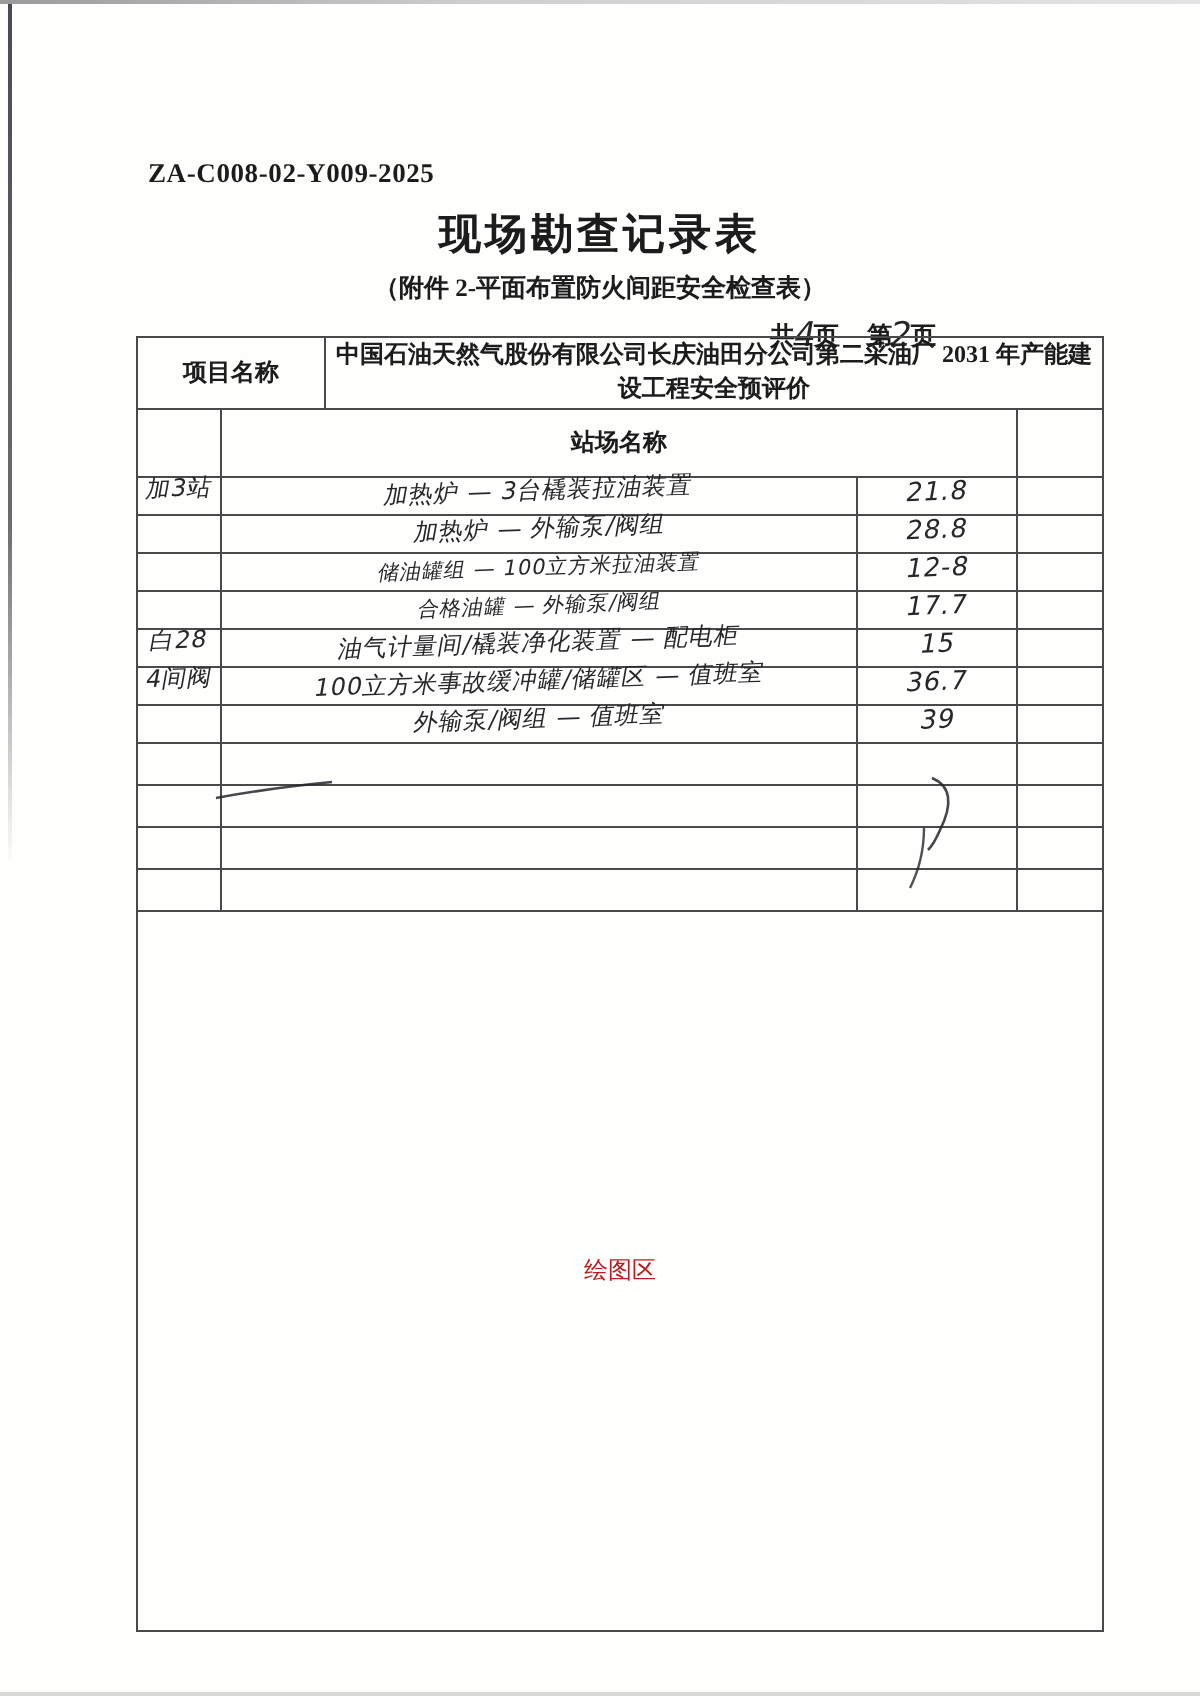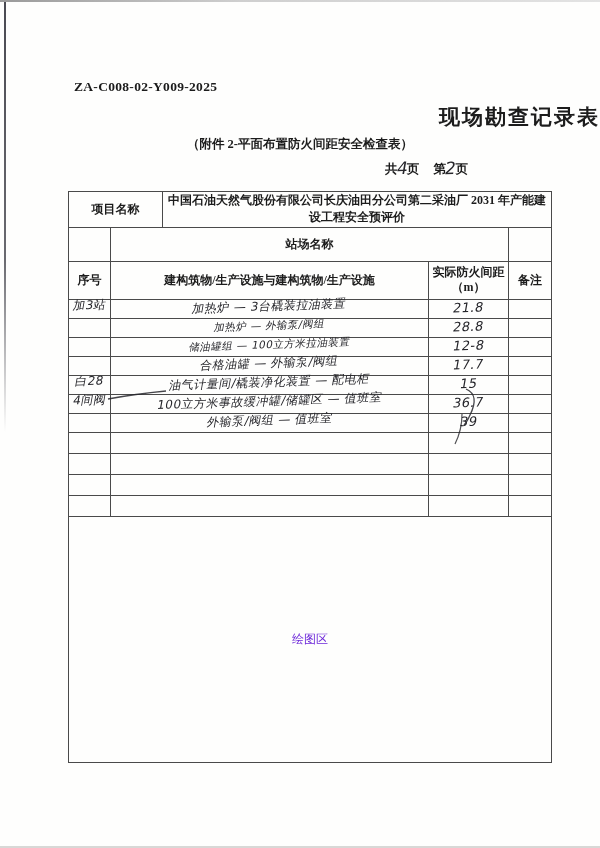--- a/index.html
+++ b/index.html
@@ -10,47 +10,47 @@
     overflow:hidden;
     font-family:"Liberation Serif", serif;
     color:#1c1c1c;
   }
   
   .edge-top{position:absolute;left:0;top:0;width:600px;height:2px;background:linear-gradient(90deg,#9a9a9a,#cfcfcf 40%,#e3e3e3);}
   .edge-left{position:absolute;left:4px;top:2px;width:2px;height:430px;background:linear-gradient(180deg,#4a4a52,#6a6a70 60%,rgba(150,150,150,0));}
   .edge-bottom{position:absolute;left:0;bottom:0;width:600px;height:2px;background:#d8d8d6;}
 
   .doc-number{position:absolute;left:74px;top:79px;font-size:13.5px;font-weight:bold;letter-spacing:.3px;}
-  .title{position:absolute;left:0;top:103px;width:600px;text-align:right;font-size:21px;font-weight:bold;letter-spacing:2px;}
+  .title{position:absolute;left:0;top:103px;width:600px;text-align:center;font-size:21px;font-weight:bold;letter-spacing:2px;}
   .subtitle{position:absolute;left:0;top:136px;width:600px;text-align:center;font-size:12.5px;font-weight:bold;}
   .pagecount{position:absolute;left:385px;top:157px;width:130px;font-size:12.5px;font-weight:bold;white-space:nowrap;}
   .pagecount .hw{font-size:17px;font-weight:normal;margin:0 -1px;position:relative;top:1px;}
 
   table.form{
-    position:absolute;left:68px;top:191px;
-    width:483px;height:572px;
+    position:absolute;left:68px;top:168px;
+    width:483px;height:648px;
     border-collapse:collapse;table-layout:fixed;
   }
   table.form td{
     border:1px solid #4a4a4a;
     padding:0 2px;
     text-align:center;vertical-align:middle;
     font-size:12px;
     overflow:visible;
   }
   tr.r-project{height:35px;}
   tr.r-station{height:34px;}
   tr.r-head{height:38px;}
   tr.r-data{height:19px;}
   tr.r-empty{height:21px;}
   td.project-label{font-weight:bold;font-size:12.5px;}
   td.project-name{font-weight:600;font-size:11.5px;line-height:1.45;padding:2px 8px;}
   td.station-label{font-weight:bold;font-size:12.5px;margin-left:43px;}
   td.head{font-weight:bold;font-size:12.5px;line-height:1.25;}
-  td.drawing{vertical-align:middle;text-align:center;font-size:12px;color:#6d28d9;font-weight:normal;margin-left:20px;}
+  td.drawing{vertical-align:middle;text-align:center;font-size:12px;color:#b91c1c;font-weight:normal;margin-left:20px;}
 
   
   .hw{
     font-family:"DejaVu Sans", sans-serif;
     color:#26262b;
     display:inline-block;
     transform:rotate(-2deg) skewX(-12deg);
     white-space:nowrap;
     letter-spacing:.5px;
   }
@@ -93,29 +93,20 @@
     </colgroup>
     <tbody>
       <tr class="r-project">
         <td class="project-label" colspan="2">项目名称</td>
         <td class="project-name" colspan="3">中国石油天然气股份有限公司长庆油田分公司第二采油厂 2031 年产能建设工程安全预评价</td>
       </tr>
       <tr class="r-station">
         <td></td>
         <td class="station-label" colspan="3">站场名称</td>
         <td></td>
-      </tr>
-      <tr class="r-head">
-        <td class="head">序号</td>
-        <td class="head" colspan="2">建构筑物/生产设施与建构筑物/生产设施</td>
-        <td class="head">
-          <span>实际防火间距</span><br>
-          <span>（m）</span>
-        </td>
-        <td class="head">备注</td>
       </tr>
 
     <tr class="r-data">
     <td class="c-seq"><span class="hw">加3站</span></td>
     <td class="c-desc" colspan="2"><span class="hw">加热炉 — 3台橇装拉油装置</span></td>
     <td class="c-dist"><span class="hw">21.8</span></td>
     <td class="c-remark"><span></span></td>
   </tr>
         <tr class="r-data">
     <td class="c-seq"><span class="hw"></span></td>

